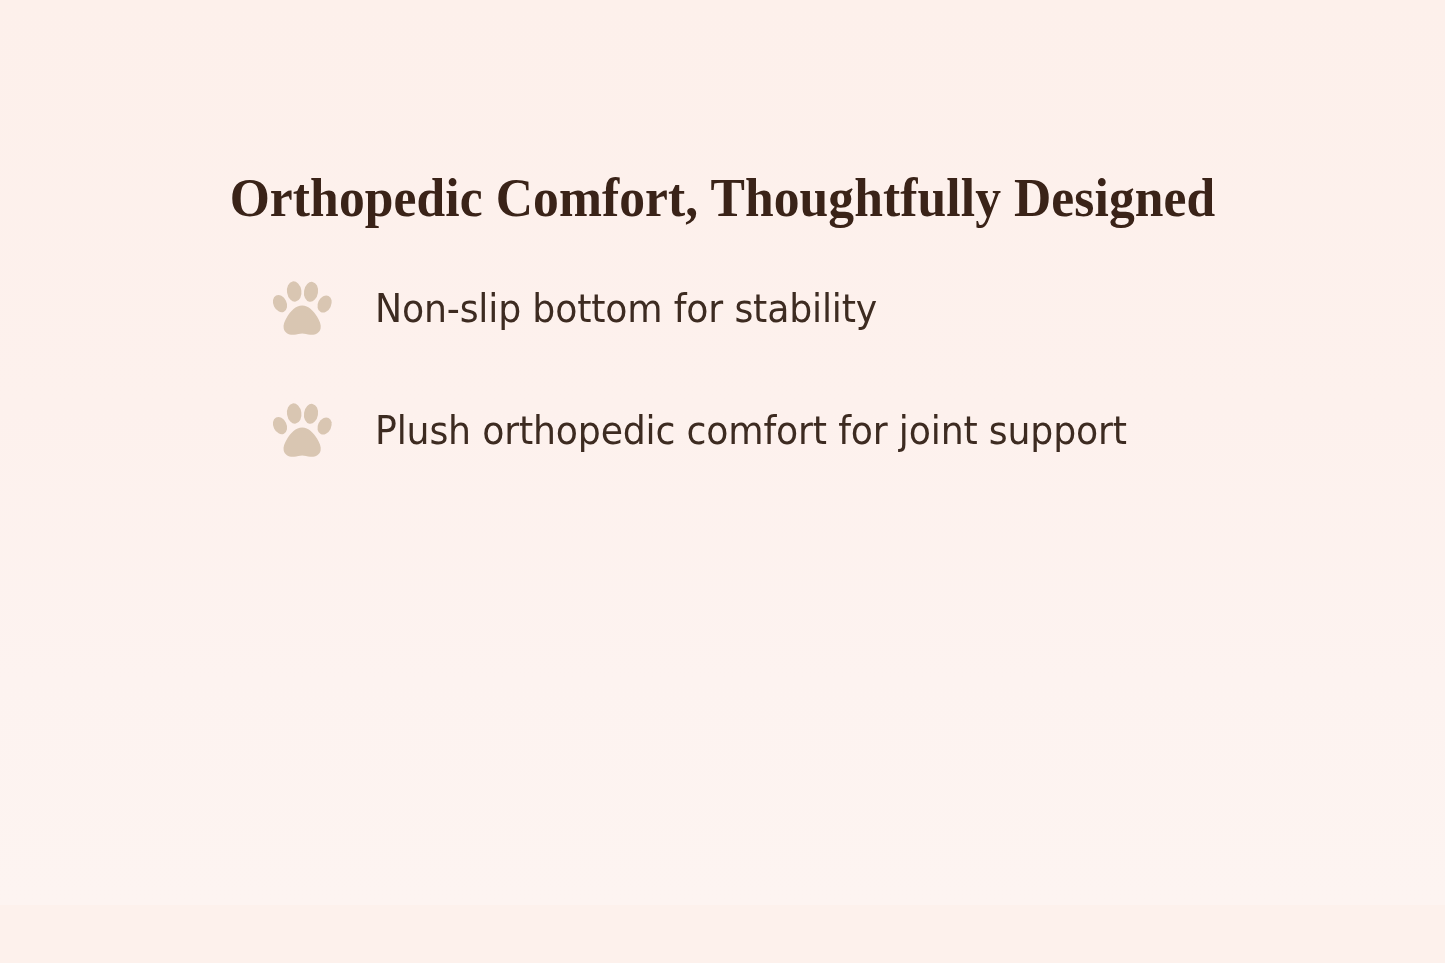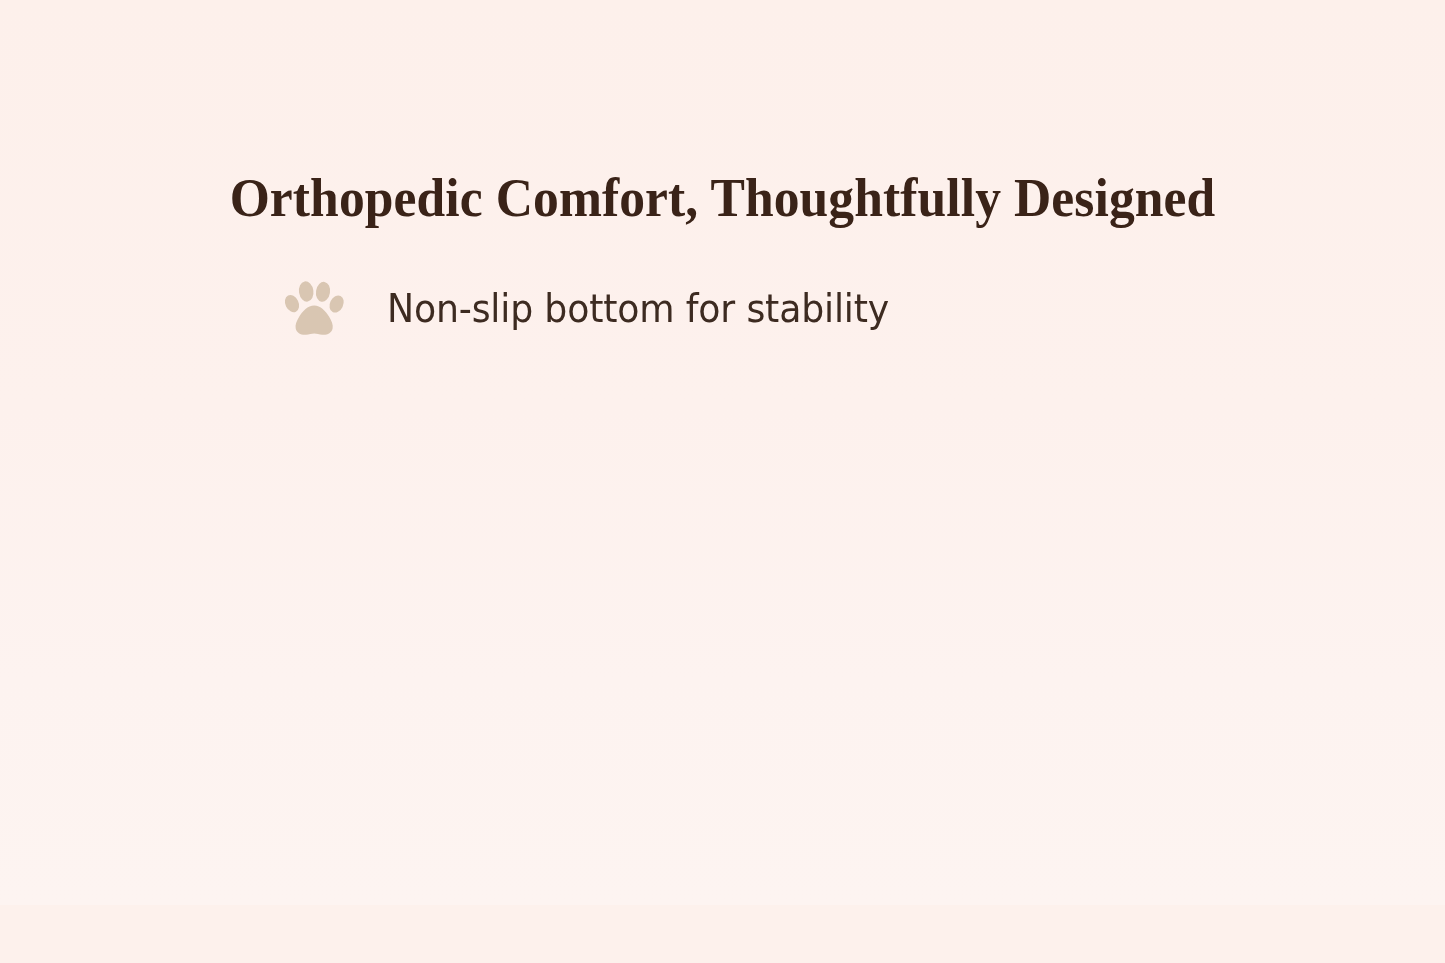--- a/index.html
+++ b/index.html
@@ -35,21 +35,21 @@
     line-height: 68px;
     letter-spacing: 0.1px;
     color: #3a2318;
     transform: scaleX(0.955);
     transform-origin: center top;
     white-space: nowrap;
   }
 
   .feature-list {
     position: absolute;
-    left: 274px;
+    left: 262px;
     top: 248px;
     width: 1020px;
   }
 
   .feature-row {
     position: relative;
     height: 122px;
     display: flex;
     align-items: center;
   }
@@ -102,15 +102,29 @@
             <ellipse cx="54.6" cy="27.0" rx="6.6" ry="9.0" transform="rotate(26 54.6 27)"></ellipse>
             <path d="M32.2 28.5c6.4 0 11.4 5.6 14.8 11.1 2.6 4.3 4.4 8.3 3.6 12-1.0 4.6-5.6 6.7-10.4 6.2-3.0-.3-5.5-1.4-8.0-1.4-2.6 0-5.1 1.1-8.1 1.4-4.8.5-9.4-1.6-10.4-6.2-.8-3.7 1.0-7.7 3.6-12 3.4-5.5 8.4-11.1 14.9-11.1z"></path>
           </g>
         </svg>
       </span>
       <span class="feature-text">Non-slip bottom for stability</span>
     </div>
 
 
 
+    <div class="feature-row">
+      <span class="feature-icon">
+        <svg viewBox="0 0 64 64" aria-hidden="true">
+          <g fill="#d9c6b2">
+            <ellipse cx="24.2" cy="14.5" rx="7.2" ry="10.2" transform="rotate(-9 24.2 14.5)"></ellipse>
+            <ellipse cx="41.0" cy="14.8" rx="7.0" ry="10.0" transform="rotate(9 41.0 14.8)"></ellipse>
+            <ellipse cx="10.0" cy="26.6" rx="6.6" ry="9.0" transform="rotate(-26 10 26.6)"></ellipse>
+            <ellipse cx="54.6" cy="27.0" rx="6.6" ry="9.0" transform="rotate(26 54.6 27)"></ellipse>
+            <path d="M32.2 28.5c6.4 0 11.4 5.6 14.8 11.1 2.6 4.3 4.4 8.3 3.6 12-1.0 4.6-5.6 6.7-10.4 6.2-3.0-.3-5.5-1.4-8.0-1.4-2.6 0-5.1 1.1-8.1 1.4-4.8.5-9.4-1.6-10.4-6.2-.8-3.7 1.0-7.7 3.6-12 3.4-5.5 8.4-11.1 14.9-11.1z"></path>
+          </g>
+        </svg>
+      </span>
+      <span class="feature-text">Plush orthopedic comfort for joint support</span>
+    </div>
 
   </div>
 </div>
 
 </body></html>

